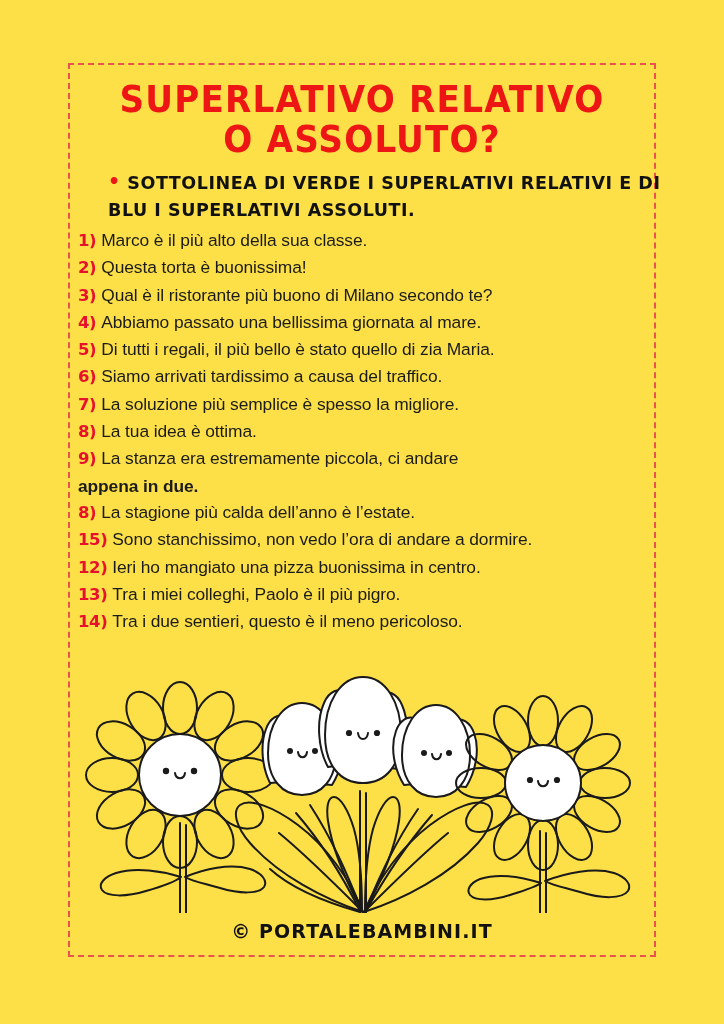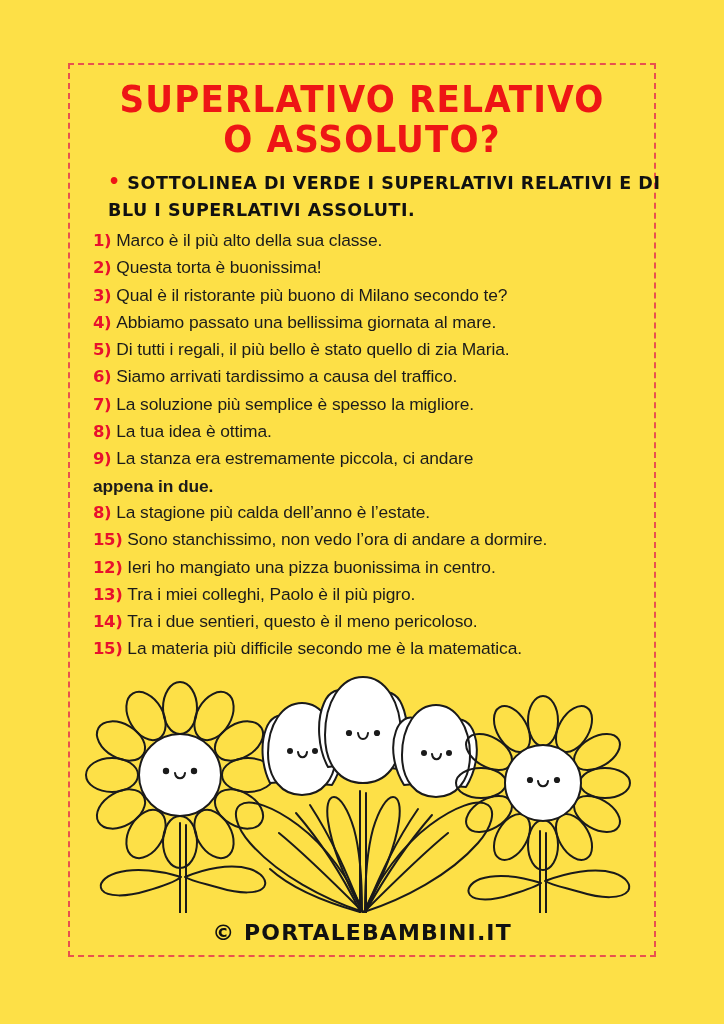--- a/index.html
+++ b/index.html
@@ -85,21 +85,20 @@
     line-height: 1;
     vertical-align: 1px;
   }
 
   
   .list {
     position: absolute;
     left: 10px;
     top: 164px;
     width: 578px;
-    margin-left: 15px;
   }
   .item {
     display: block;
     font-size: 17.4px;
     line-height: 26.3px;
     color: #1b1b1b;
     letter-spacing: -0.1px;
     white-space: nowrap;
   }
   .item .num {
@@ -127,21 +126,21 @@
 
   
   .footer {
     position: absolute;
     left: 0;
     top: 857px;
     width: 588px;
     text-align: center;
     font-family: "DejaVu Sans", sans-serif;
     font-weight: 900;
-    font-size: 22px;
+    font-size: 19px;
     letter-spacing: 1.1px;
     color: #111111;
   }
 </style>
 </head>
 <body>
 
 <div class="sheet">
 
   <div class="frame"></div>
@@ -163,21 +162,20 @@
       <div class="item"><span class="num">5)</span><span>Di tutti i regali, il più bello è stato quello di zia Maria.</span></div>
       <div class="item"><span class="num">6)</span><span>Siamo arrivati tardissimo a causa del traffico.</span></div>
       <div class="item"><span class="num">7)</span><span>La soluzione più semplice è spesso la migliore.</span></div>
       <div class="item"><span class="num">8)</span><span>La tua idea è ottima.</span></div>
       <div class="item"><span class="num">9)</span><span>La stanza era estremamente piccola, ci andare</span><span class="cont">appena in due.</span></div>
       <div class="item"><span class="num">8)</span><span>La stagione più calda dell’anno è l’estate.</span></div>
       <div class="item"><span class="num">15)</span><span>Sono stanchissimo, non vedo l’ora di andare a dormire.</span></div>
       <div class="item"><span class="num">12)</span><span>Ieri ho mangiato una pizza buonissima in centro.</span></div>
       <div class="item"><span class="num">13)</span><span>Tra i miei colleghi, Paolo è il più pigro.</span></div>
       <div class="item"><span class="num">14)</span><span>Tra i due sentieri, questo è il meno pericoloso.</span></div>
-      <div class="item"><span class="num">15)</span><span>La materia più difficile secondo me è la matematica.</span></div>
     </div>
 
     <div class="art">
       <svg viewBox="0 0 576 250" fill="none" xmlns="http://www.w3.org/2000/svg" stroke="#1a1a1a" stroke-width="2" stroke-linecap="round" stroke-linejoin="round">
 
         <g>
 
           <path d="M286 250 C286 210 286 170 286 128"></path>
           <path d="M292 250 C292 210 292 172 292 130"></path>
           <path d="M286 248 C268 212 248 180 222 150"></path>

